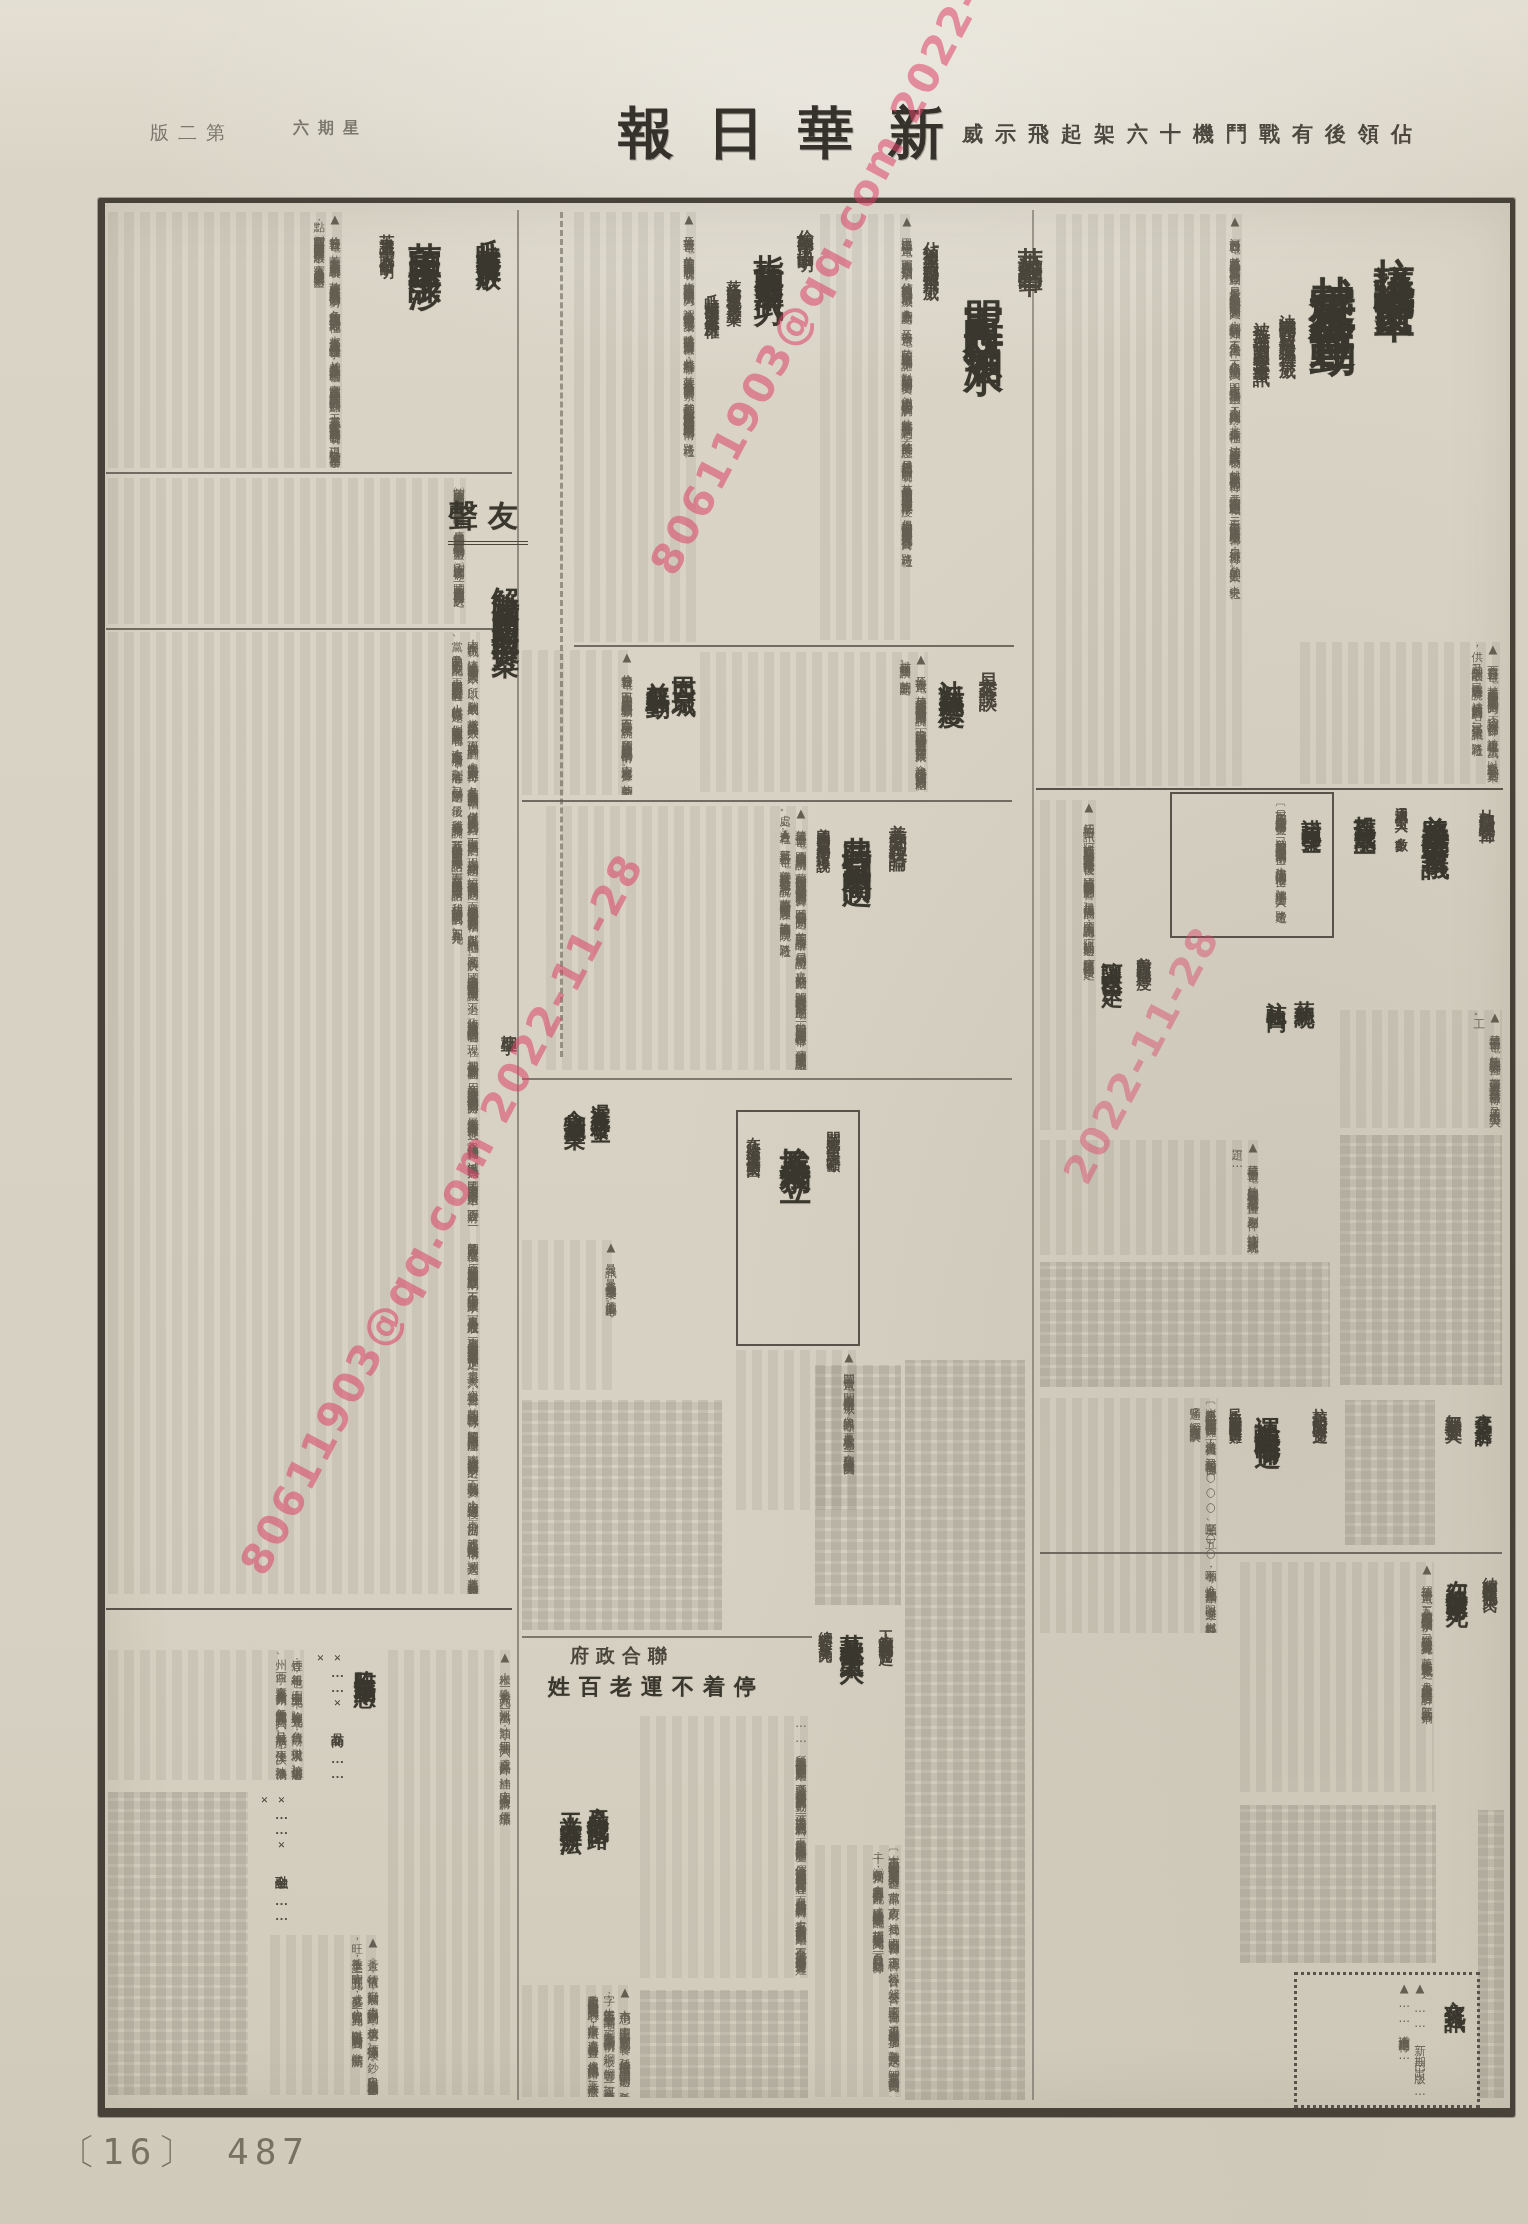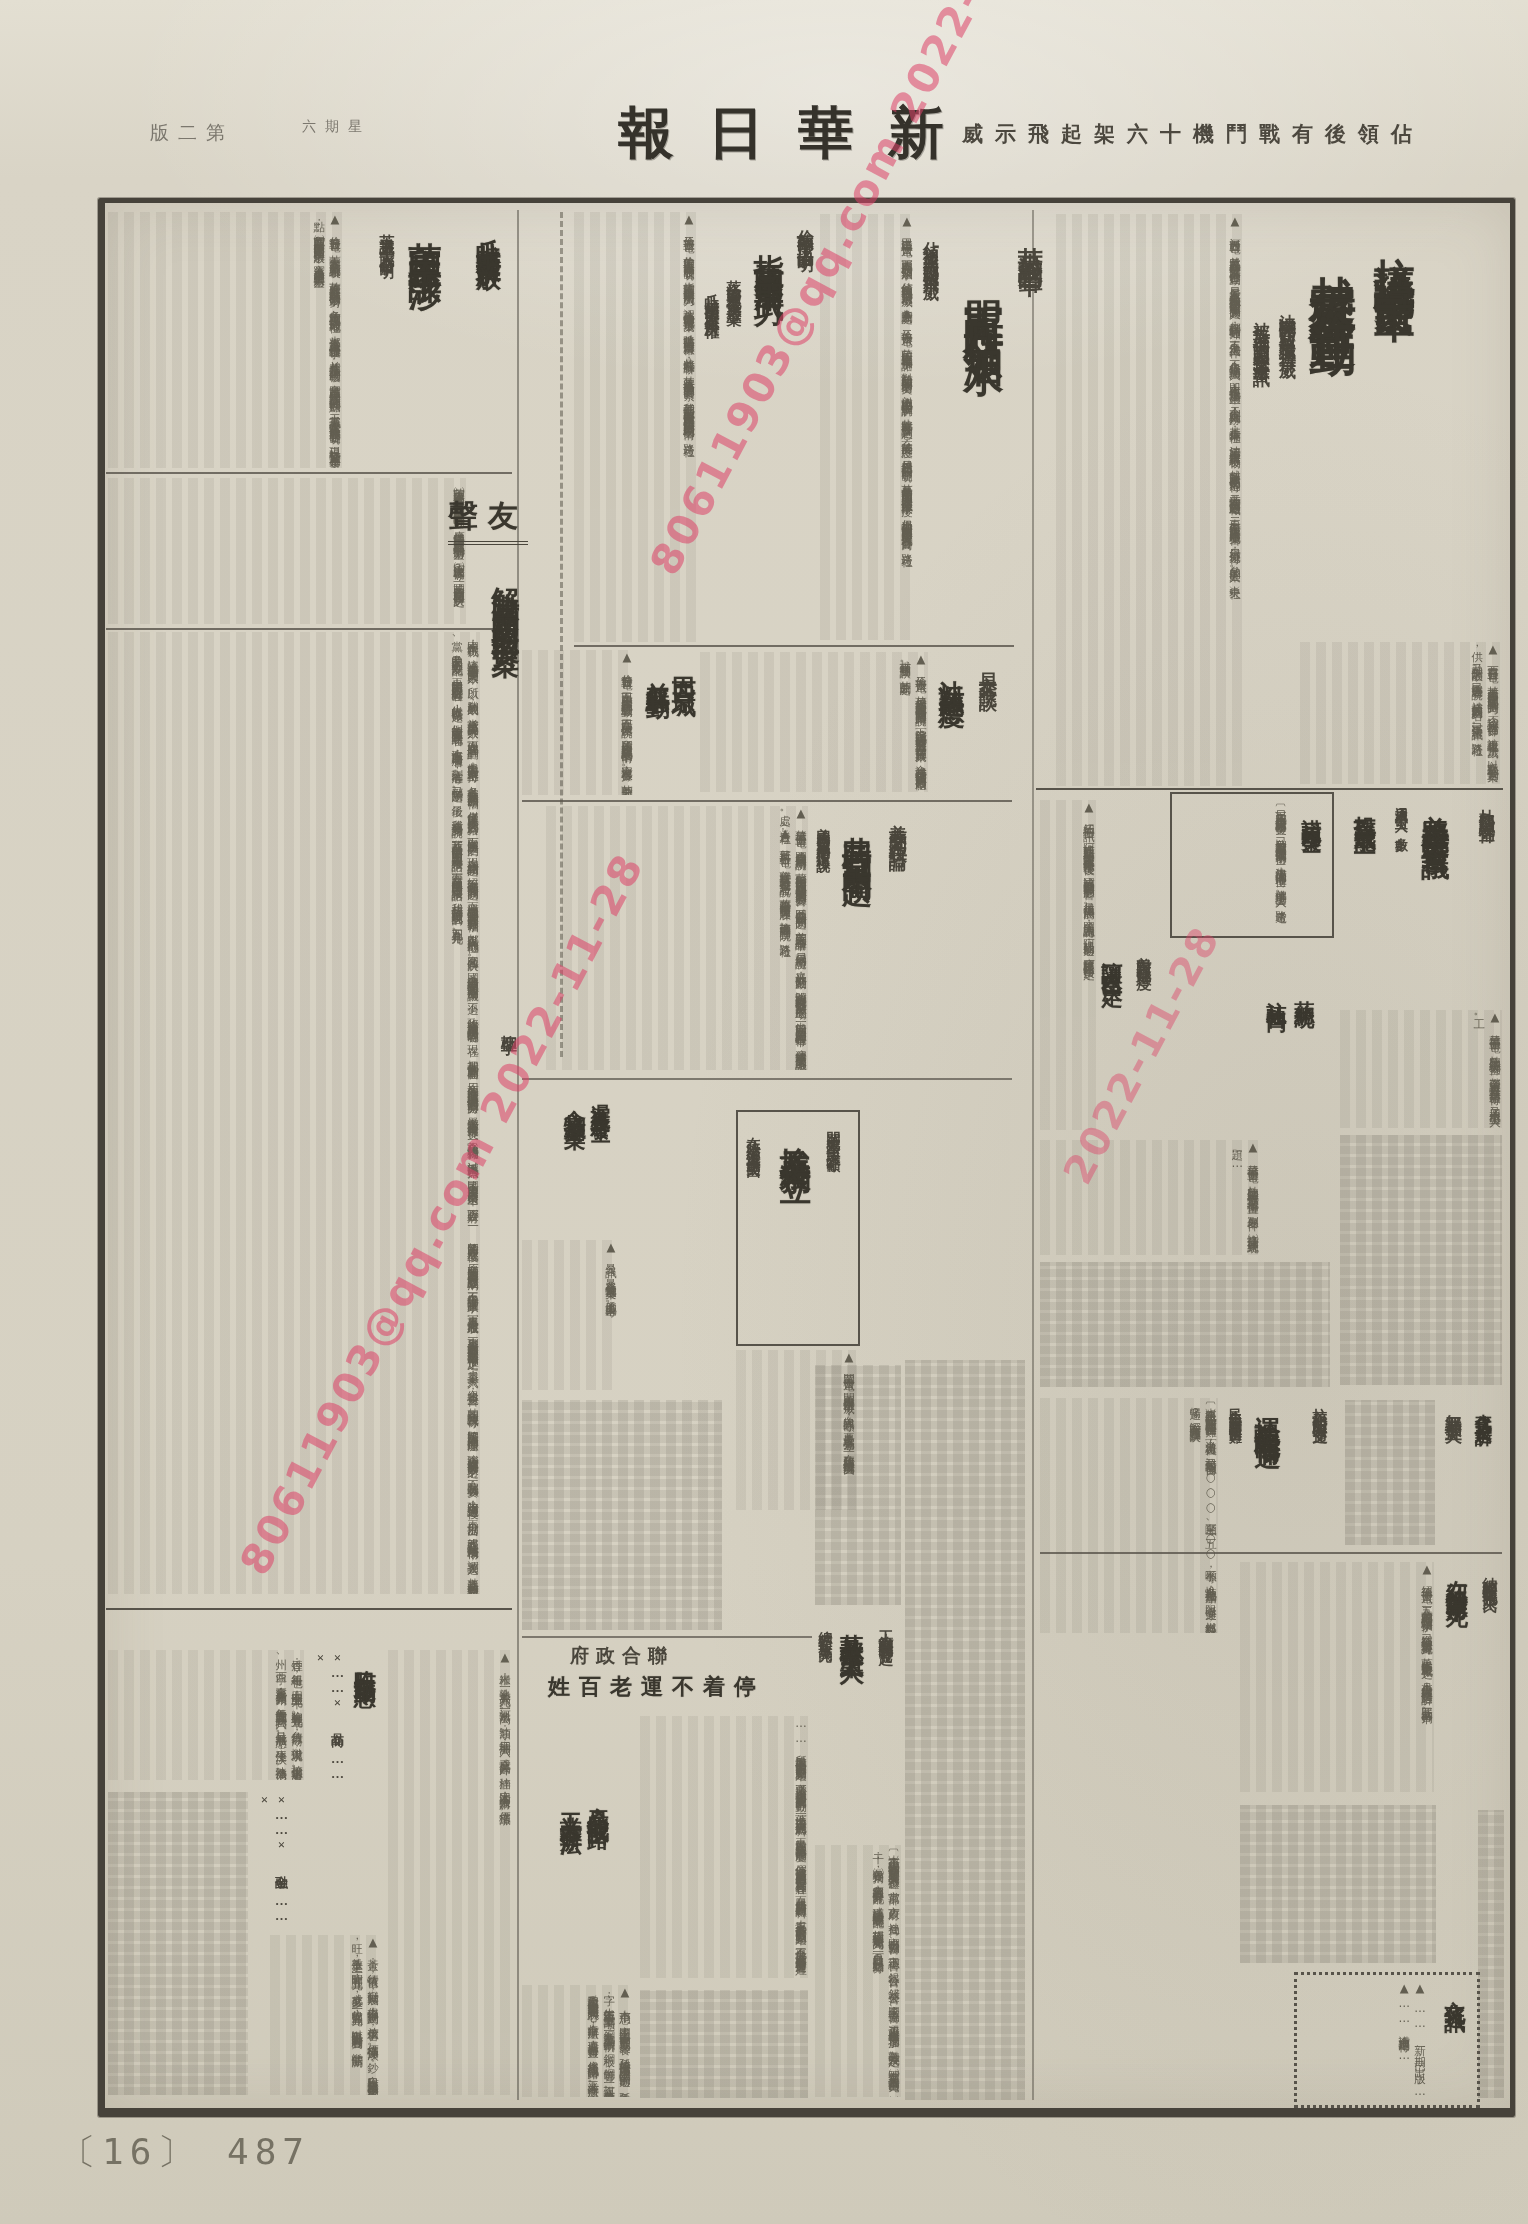--- a/index.html
+++ b/index.html
@@ -40,21 +40,21 @@
       text-shadow:1px 1px 0 rgba(53,50,43,.35);}
   .faded{opacity:.72;}
   .footerno{font-family:"DejaVu Sans Mono","Liberation Mono",monospace;color:#767264;}
 </style>
 </head>
 <body>
 
 <div class="canvas">
 
   <div class="abs faded" style="left:150px;top:120px;font-size:19px;letter-spacing:9px;color:#56524a;"><span class="rtl">第二版</span></div>
-  <div class="abs faded" style="left:302px;top:118px;font-size:14px;letter-spacing:9px;color:#56524a;"><span class="rtl">星期六</span></div>
+  <div class="abs faded" style="left:293px;top:118px;font-size:16px;letter-spacing:9px;color:#56524a;font-weight:bold;"><span class="rtl">星期六</span></div>
   <div class="abs masthead rtl" style="left:618px;top:96px;font-size:56px;letter-spacing:34px;">新華日報</div>
   <div class="abs" style="left:962px;top:120px;font-size:21px;letter-spacing:12px;color:#4c483f;font-family:'Liberation Serif','DejaVu Serif',serif;font-weight:bold;"><span class="rtl">佔領後有戰鬥機十六架起飛示威</span></div>
 
   <div class="abs frame" style="left:98px;top:198px;width:1405px;height:1905px;"></div>
 
   <div class="abs vline" style="left:517px;top:210px;height:1890px;opacity:.55;"></div>
   <div class="abs vline" style="left:1032px;top:210px;height:1890px;opacity:.5;"></div>
   <div class="abs" style="left:560px;top:212px;height:845px;border-left:3px dashed #6a665a;opacity:.6;"></div>
 
   <div class="abs v h" style="left:1368px;top:224px;height:420px;font-size:41px;letter-spacing:7px;">抗議法機掃射民軍</div>

